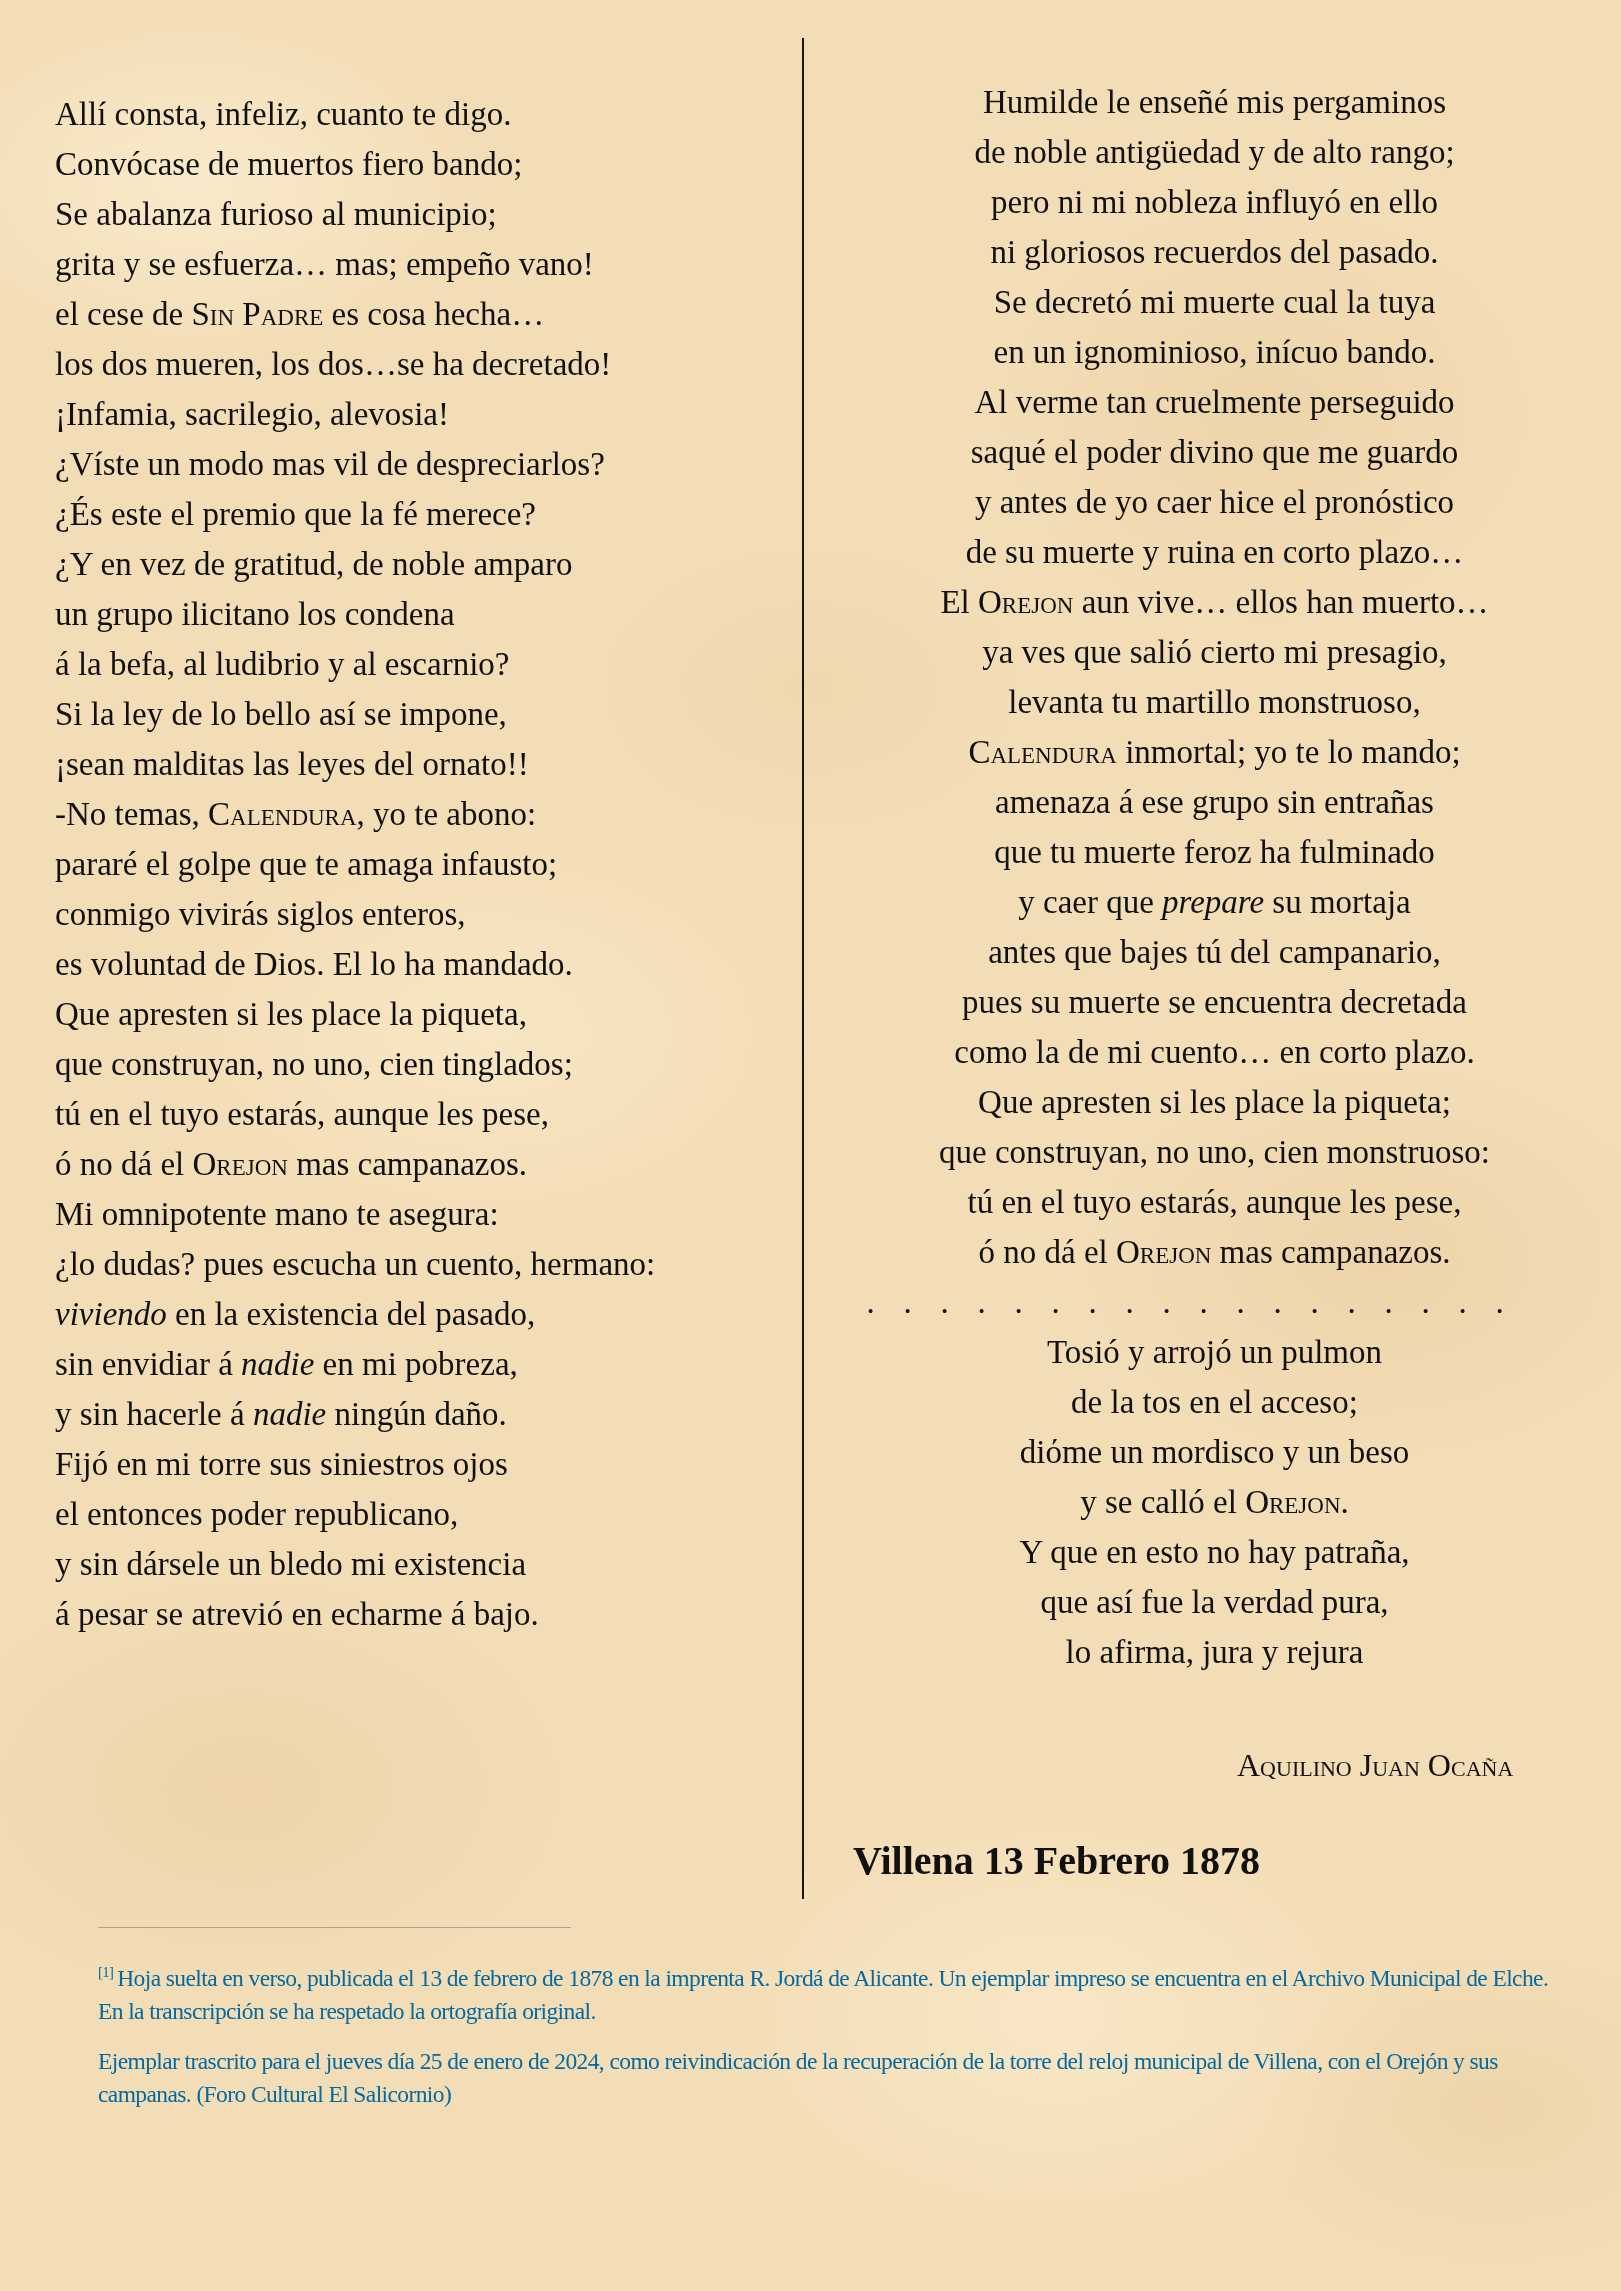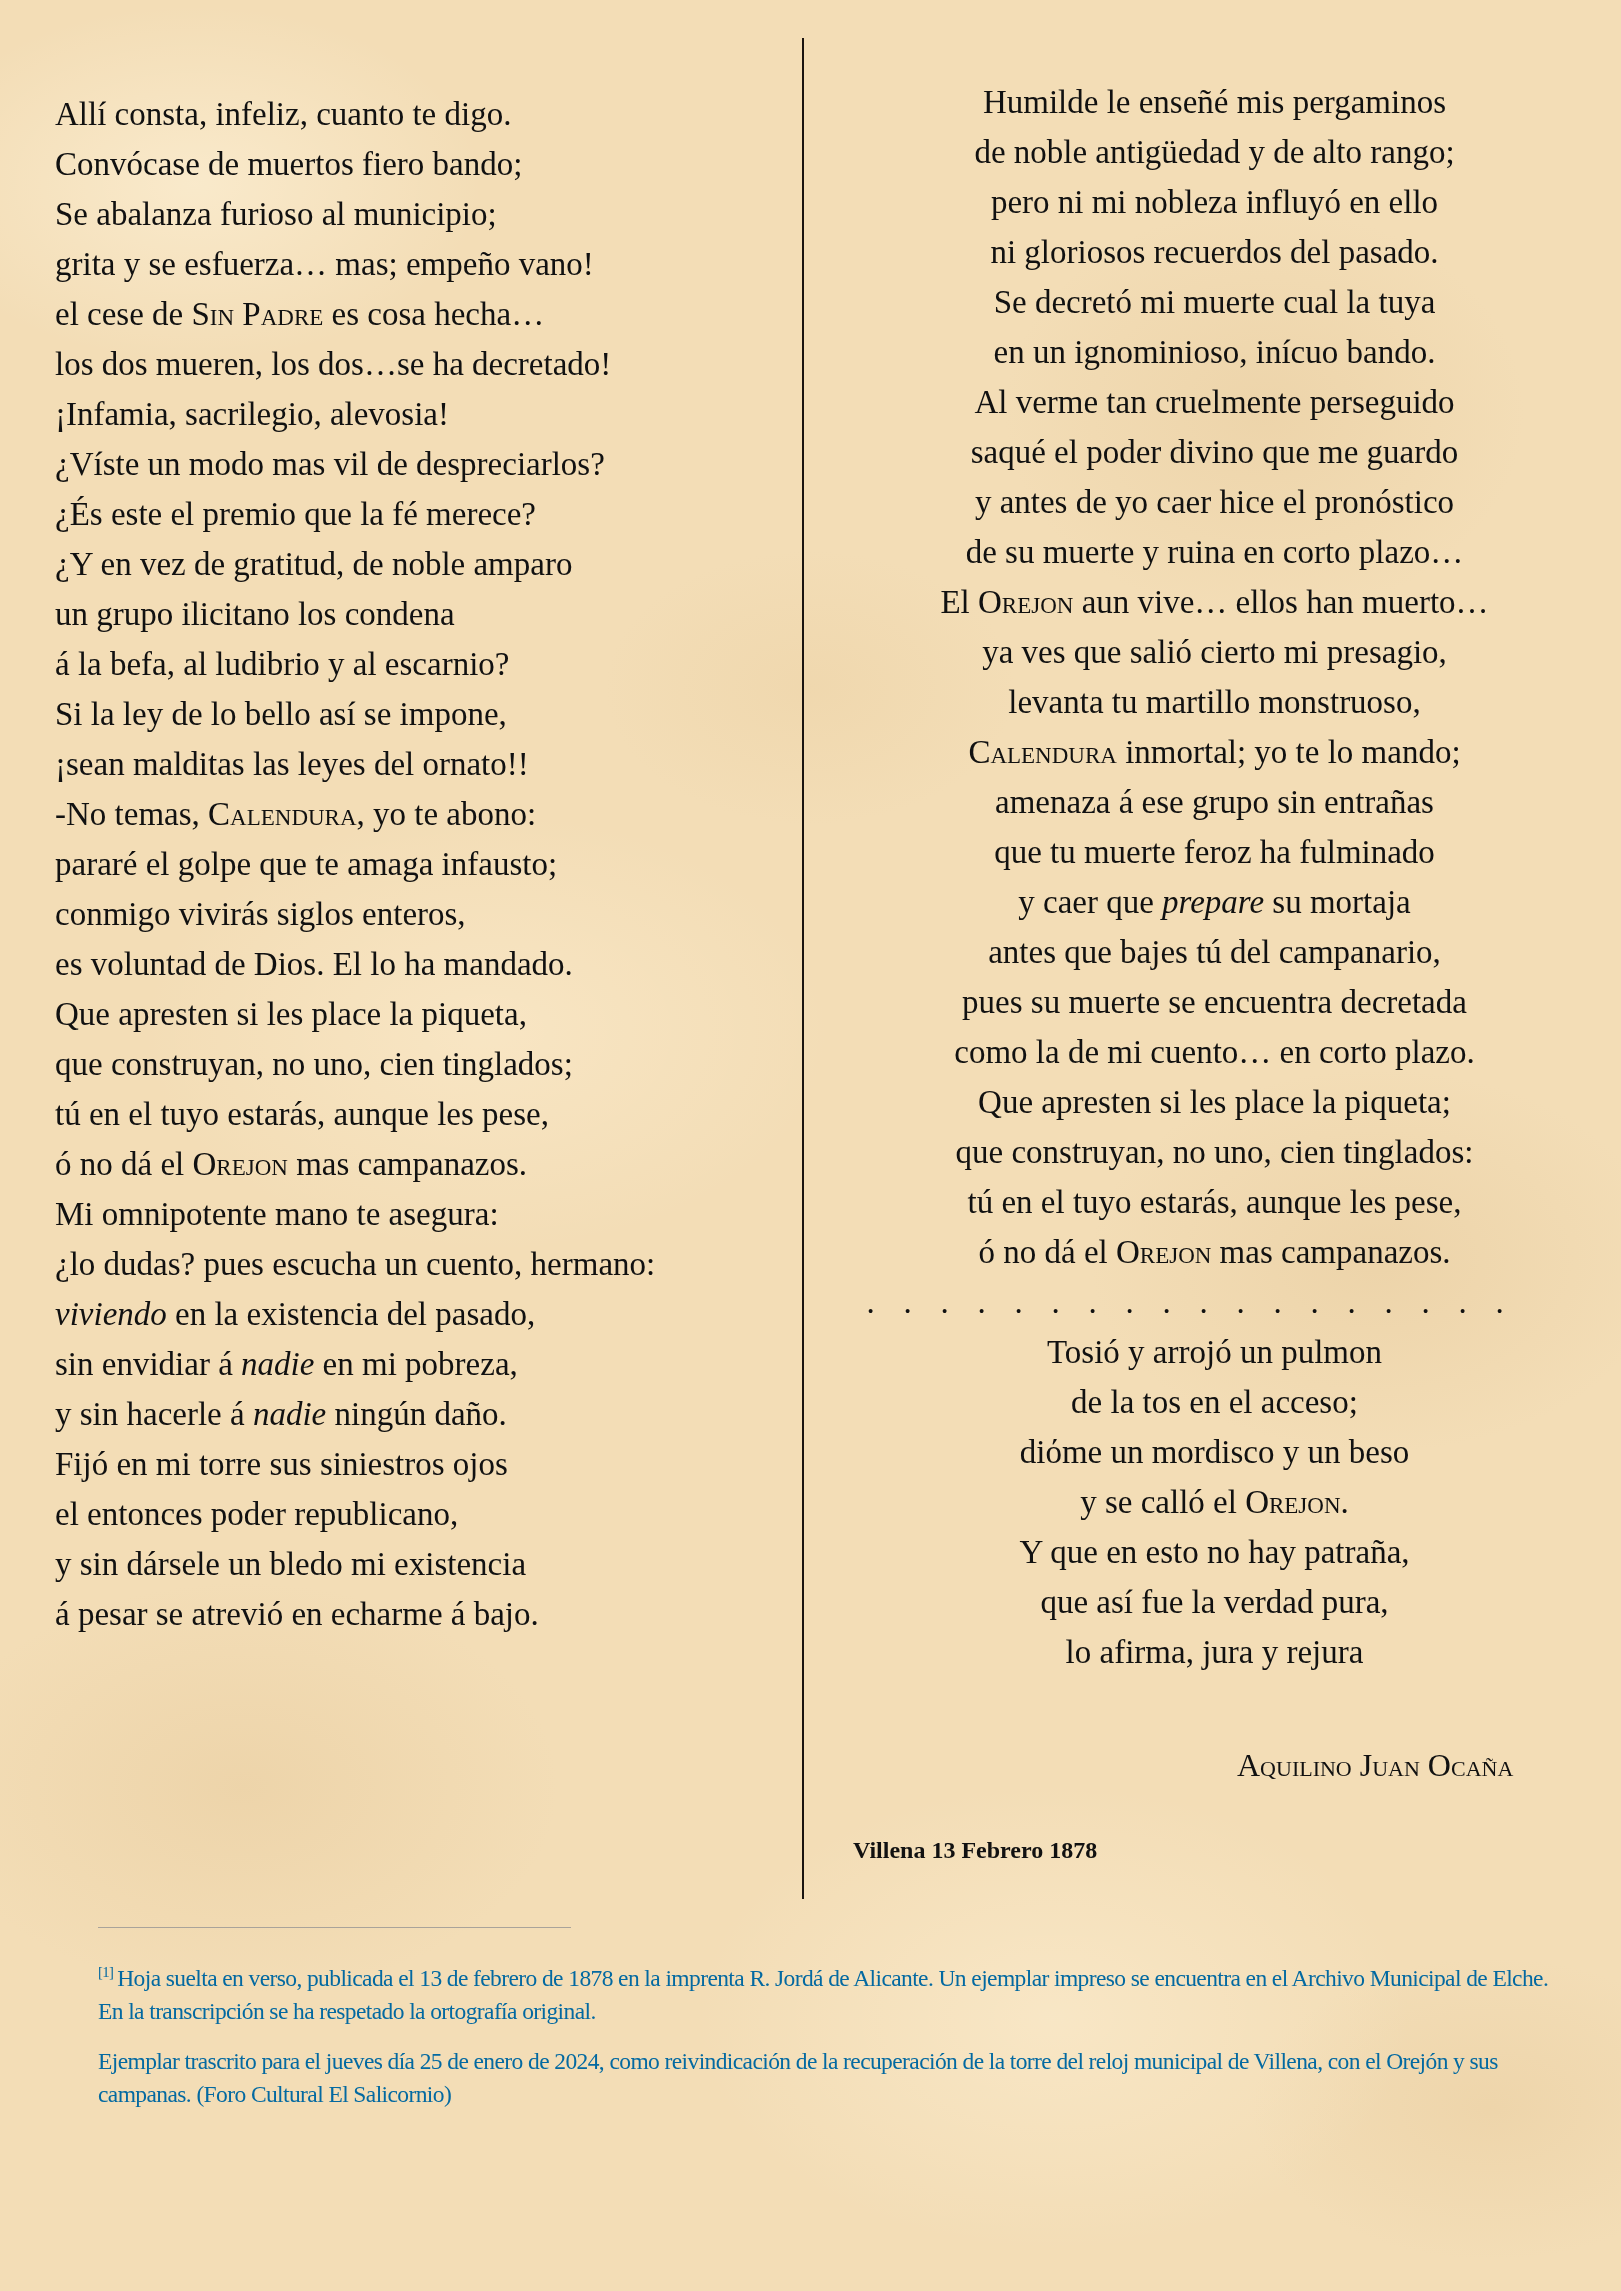--- a/index.html
+++ b/index.html
@@ -36,21 +36,21 @@
   .divider {
     position: absolute; left: 802px; top: 38px; width: 2px; height: 1861px;
     background: #1a1410;
   }
   .signature {
     position: absolute; left: 1237px; top: 1747px;
     font-size: 32px; font-variant: small-caps; white-space: nowrap;
   }
   .dateline {
     position: absolute; left: 853px; top: 1837px;
-    font-size: 24px; font-weight: bold; white-space: nowrap; text-align: right;
+    font-size: 40px; font-weight: bold; white-space: nowrap; text-align: right;
   }
   .fn-rule {
     position: absolute; left: 98px; top: 1927px; width: 473px; height: 1px;
     background: #a9a39a;
   }
   .footnotes {
     position: absolute; left: 98px; top: 1956px; width: 1470px;
     font-family: Liberation Serif, serif;
     font-size: 23.5px; line-height: 33px; color: #0369a1;
     letter-spacing: -0.6px;
@@ -115,21 +115,21 @@
         <div class="verse"><span>ya ves que salió cierto mi presagio,</span></div>
         <div class="verse"><span>levanta tu martillo monstruoso,</span></div>
         <div class="verse"><span class="sc">Calendura</span><span> inmortal; yo te lo mando;</span></div>
         <div class="verse"><span>amenaza á ese grupo sin entrañas</span></div>
         <div class="verse"><span>que tu muerte feroz ha fulminado</span></div>
         <div class="verse"><span>y caer que </span><span class="it">prepare</span><span> su mortaja</span></div>
         <div class="verse"><span>antes que bajes tú del campanario,</span></div>
         <div class="verse"><span>pues su muerte se encuentra decretada</span></div>
         <div class="verse"><span>como la de mi cuento… en corto plazo.</span></div>
         <div class="verse"><span>Que apresten si les place la piqueta;</span></div>
-        <div class="verse"><span>que construyan, no uno, cien tinglados:</span></div>
+        <div class="verse"><span>que construyan, no uno, cien monstruoso:</span></div>
         <div class="verse"><span>tú en el tuyo estarás, aunque les pese,</span></div>
         <div class="verse"><span>ó no dá el </span><span class="sc">Orejon</span><span> mas campanazos.</span></div>
       </div>
     <div class="dots" id="dots-row">
         <span>.</span>
         <span>.</span>
         <span>.</span>
         <span>.</span>
         <span>.</span>
         <span>.</span>

